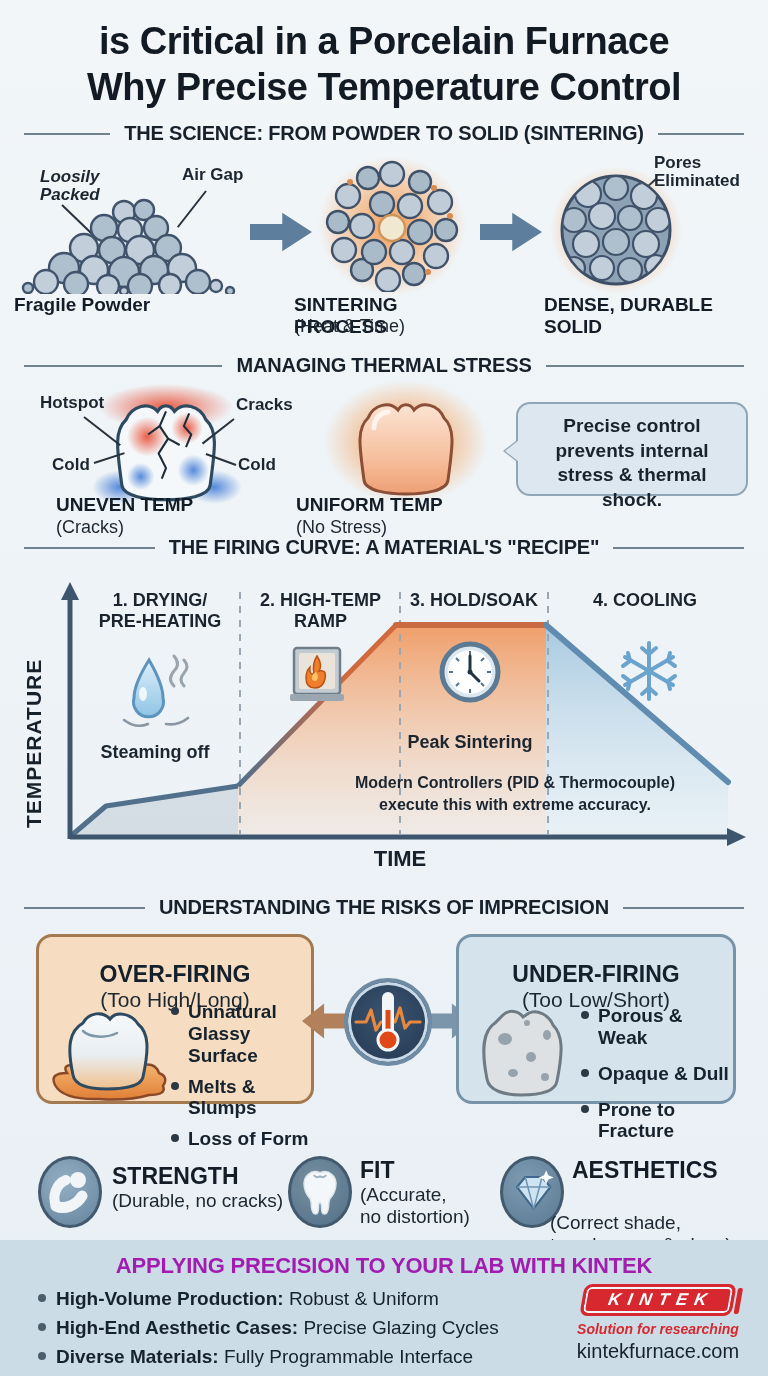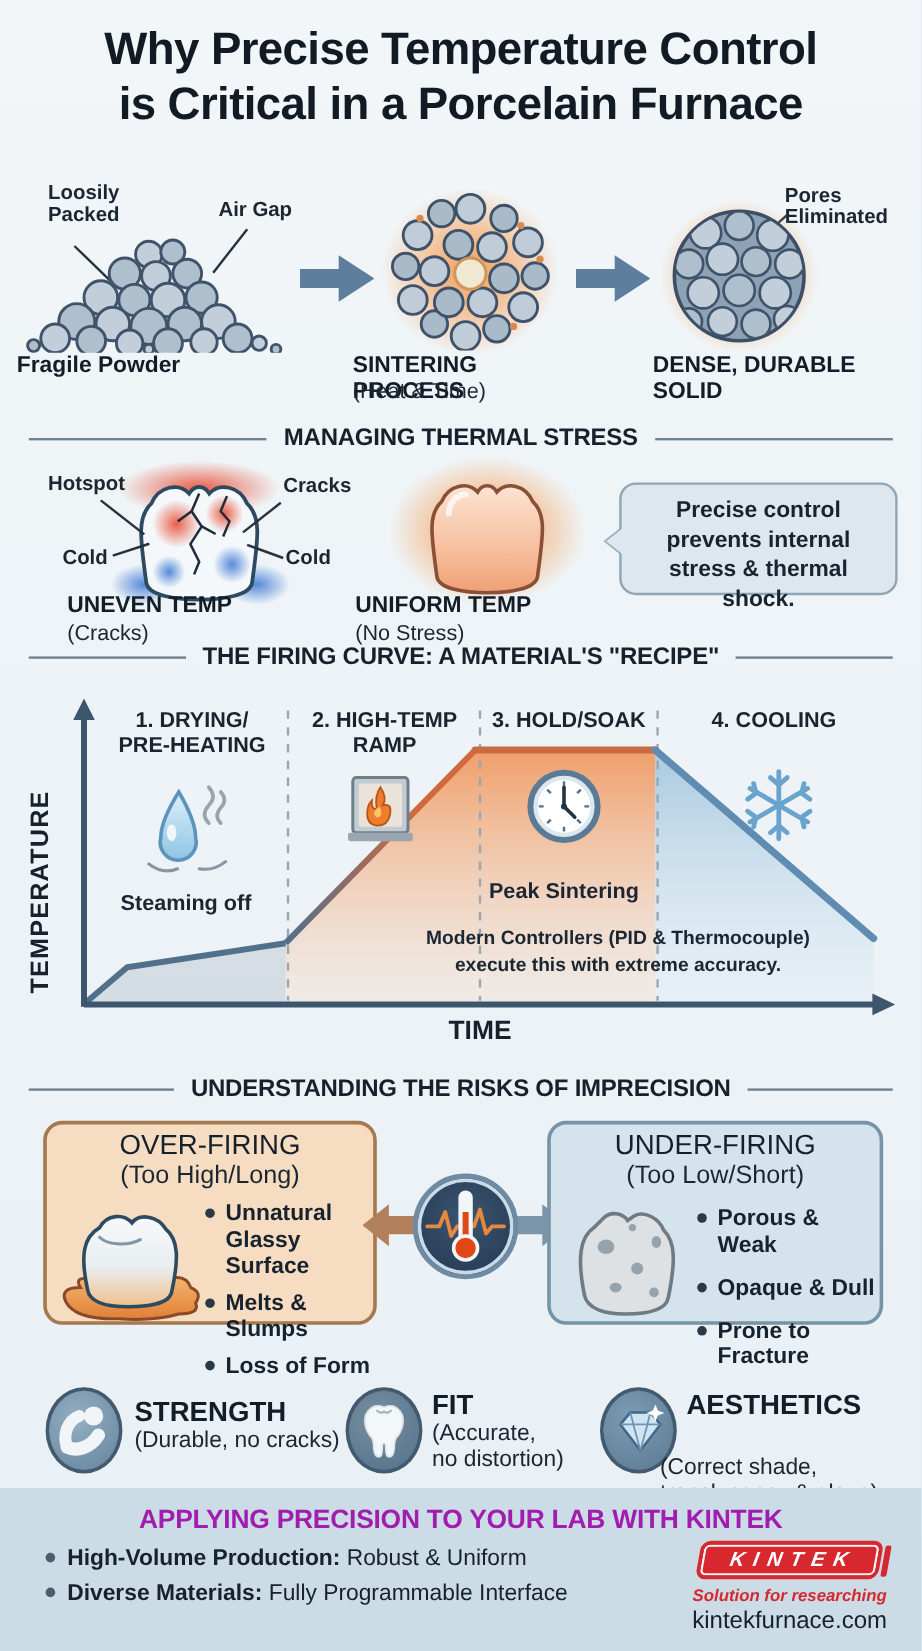--- a/index.html
+++ b/index.html
@@ -44,21 +44,21 @@
   .phase { font-size:18px; font-weight:800; color:#1a242f; line-height:1.15; text-align:center; }
   .axis-y { font-size:21px; font-weight:800; color:#17212c; writing-mode:vertical-rl; transform:rotate(180deg); letter-spacing:1px; text-align:center; }
   .axis-x { font-size:22px; font-weight:800; color:#17212c; text-align:center; }
   .chart-note { font-size:16px; font-weight:600; color:#1b2631; text-align:center; line-height:1.4; }
   .chart-small { font-size:18px; font-weight:600; color:#1b2631; text-align:center; }
 
   
   .card { border-radius:16px; }
   .card-over { background:#f6dcc0; border:3px solid #a5794f; }
   .card-under { background:#d5e3ed; border:3px solid #7793a7; }
-  .card h3 { font-size:23px; font-weight:400; text-align:center; color:#14202b; margin-top:4px; }
+  .card h3 { font-size:23px; font-weight:700; text-align:center; color:#14202b; margin-top:24px; }
   .card .sub { font-size:21px; font-weight:400; text-align:center; color:#1b2630; }
   .blist { list-style:none; }
   .blist li { position:relative; font-size:19px; font-weight:600; color:#16222d; padding-left:17px; margin-bottom:9px; line-height:1.15; }
   .blist li .dot { position:absolute; left:0; top:6px; width:8px; height:8px; border-radius:50%; background:#2b3946; }
 
   .risk-arrow-l { background:#b2815c; clip-path:polygon(100% 30%,48% 30%,48% 4%,0 50%,48% 96%,48% 70%,100% 70%); }
   .risk-arrow-r { background:#7b95aa; clip-path:polygon(0 30%,52% 30%,52% 4%,100% 50%,52% 96%,52% 70%,0 70%); }
 
   .badge { border-radius:50%; background:radial-gradient(circle at 50% 42%, #3a5571 0%, #2b405a 70%, #243750 100%);
            border:4px solid #6f8ba3; box-shadow:inset 0 0 0 3px #c9dbe9; }
@@ -81,29 +81,34 @@
   .logo-text { color:#fff; font-weight:800; font-style:italic; font-size:17px; letter-spacing:7px; padding-left:6px; }
   .tagline { font-size:14px; font-weight:700; font-style:italic; color:#d7282f; text-align:center; }
   .site { font-size:20px; font-weight:400; color:#17212c; text-align:center; }
 </style>
 </head>
 <body>
 
 <div class="page">
 
   <header class="abs title-wrap">
+    <div class="title">is Critical in a Porcelain Furnace</div>
     <div class="title">Why Precise Temperature Control</div>
-    <div class="title">is Critical in a Porcelain Furnace</div>
   </header>
 
+  <div class="abs sec-h" style="top:122px;">
+    <span class="rule"></span>
+    <h2>THE SCIENCE: FROM POWDER TO SOLID (SINTERING)</h2>
+    <span class="rule"></span>
+  </div>
 
   <section class="abs" style="top:152px;left:0;width:768px;height:198px;">
 
     <div class="abs" style="left:14px;top:0;width:240px;height:198px;">
-      <div class="abs lbl pre" style="left:26px;top:0;">Loosily
+      <div class="abs lbl pre" style="left:26px;top:16px;font-style:italic;">Loosily
 Packed</div>
       <div class="lead" style="left:48px;top:52px;width:48px;transform:rotate(44deg);"></div>
       <div class="abs lbl" style="left:168px;top:14px;">Air Gap</div>
       <div class="lead" style="left:192px;top:38px;width:46px;transform:rotate(128deg);"></div>
       <svg class="abs" style="left:2px;top:38px;" width="236" height="104" viewBox="0 0 236 104">
         <g fill="#aebfce" stroke="#40536a" stroke-width="2.4">
           <circle cx="108" cy="22" r="11" fill="#c2cfdb"></circle>
             <circle cx="128" cy="20" r="10"></circle>
           <circle cx="88" cy="38" r="13"></circle>
             <circle cx="114" cy="40" r="12" fill="#c2cfdb"></circle>
@@ -500,20 +505,21 @@
     </div>
     <div class="abs res-title" style="left:572px;top:6px;">AESTHETICS</div>
     <div class="abs res-sub pre" style="left:550px;top:32px;margin-top:28px;">(Correct shade,
 translucency &amp; glaze)</div>
   </section>
 
   <footer class="abs footer">
     <h2>APPLYING PRECISION TO YOUR LAB WITH KINTEK</h2>
     <ul class="f-bullets">
       <li><span class="dot"></span><b>High-Volume Production:</b><span> Robust &amp; Uniform</span></li>
+      <li><span class="dot"></span><b>High-End Aesthetic Cases:</b><span> Precise Glazing Cycles</span></li>
       <li><span class="dot"></span><b>Diverse Materials:</b><span> Fully Programmable Interface</span></li>
     </ul>
     <div class="abs" style="left:568px;top:44px;width:180px;">
       <div class="logo-box" style="margin:0 auto;">
         <span class="logo-text">KINTEK</span>
       </div>
       <div class="tagline" style="margin-top:5px;">Solution for researching</div>
       <div class="site" style="margin-top:3px;">kintekfurnace.com</div>
     </div>
   </footer>

